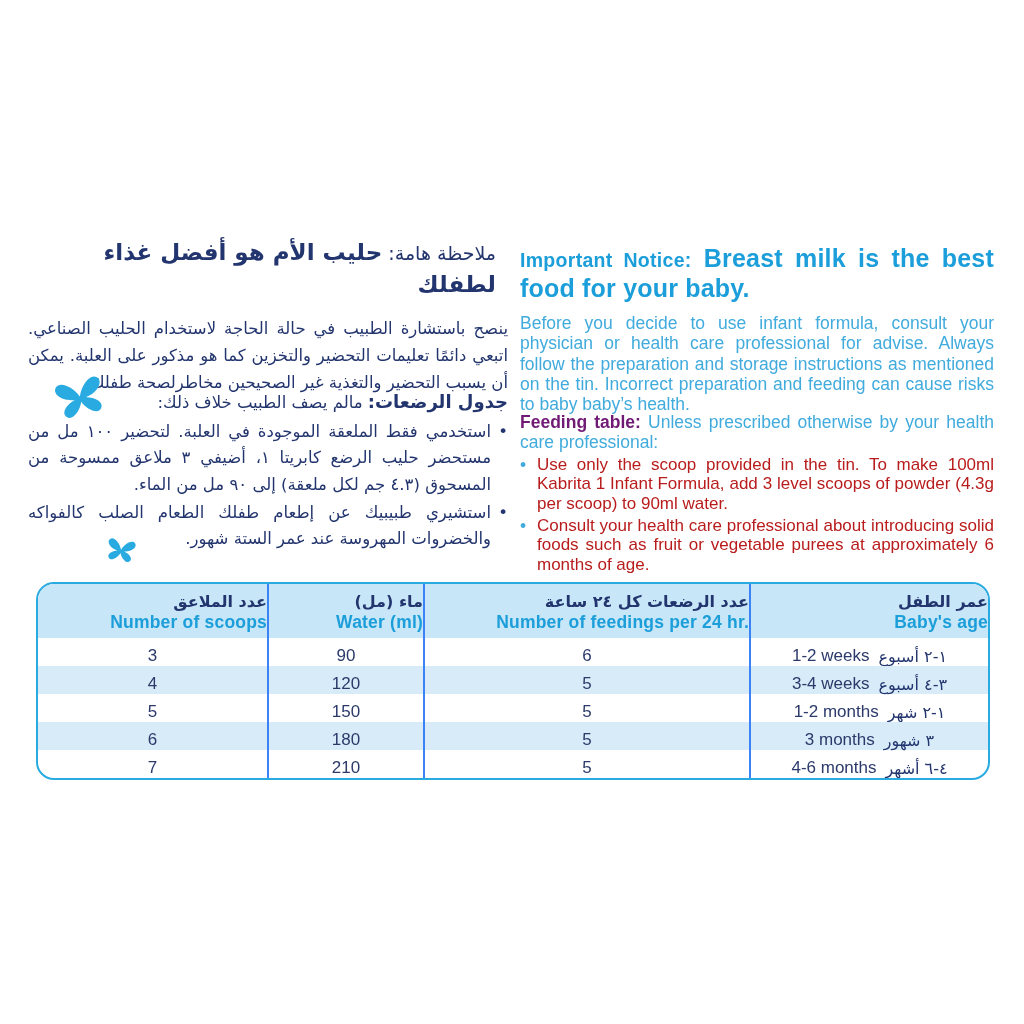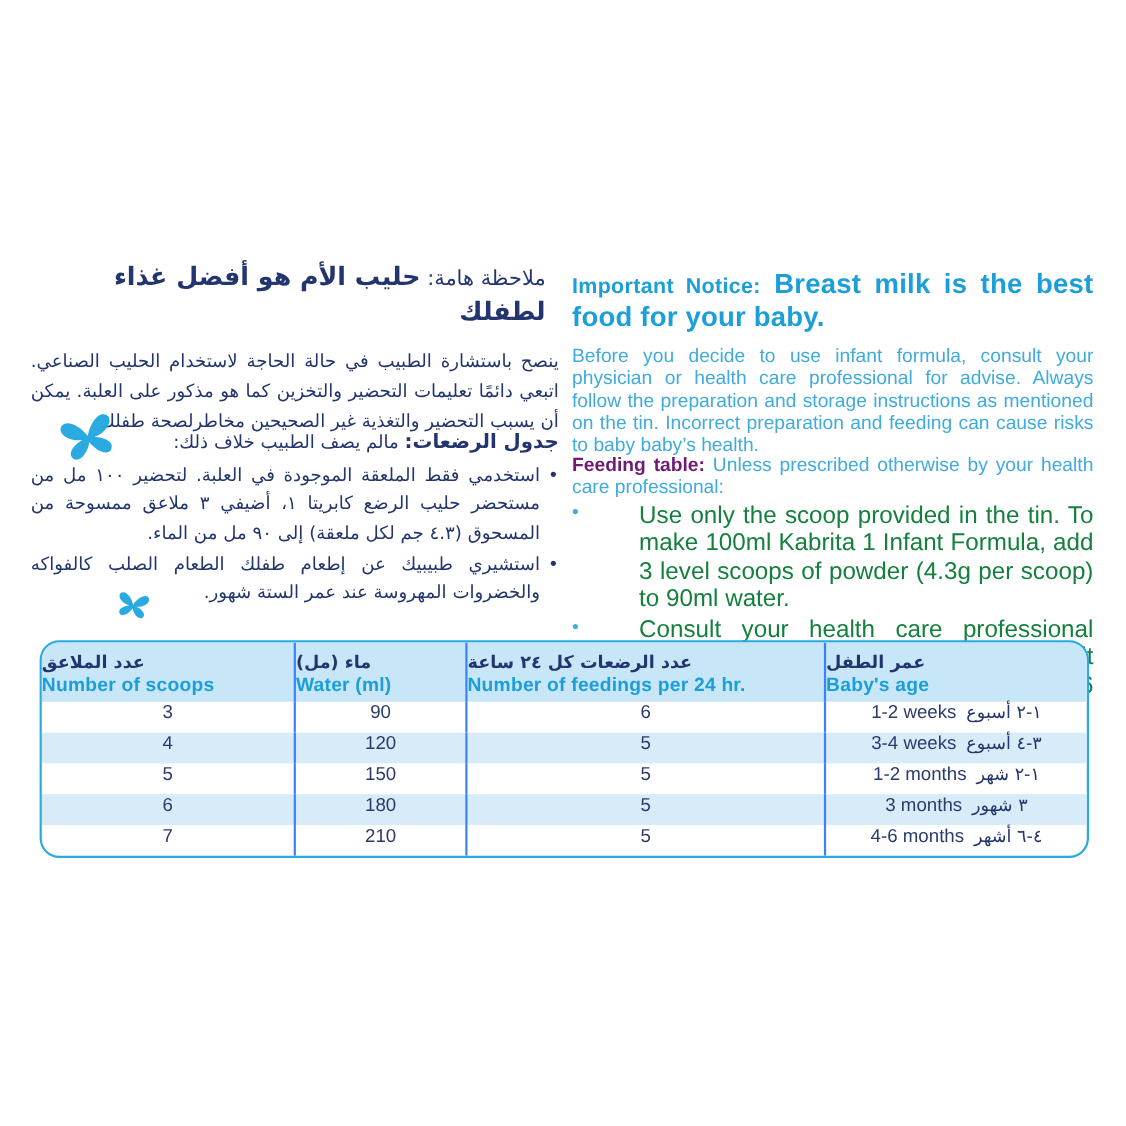--- a/index.html
+++ b/index.html
@@ -21,33 +21,33 @@
   .ar .bullet-text,.bullet-row.ar-b .bullet-text{text-align:justify;text-align-last:right;}
   
   .en-intro{position:absolute;left:520px;top:244px;width:474px;color:#1b9ed9;}
   .en-head{margin:0 0 10px 0;font-weight:bold;font-size:25px;line-height:1.18;
            text-align:justify;letter-spacing:.2px;}
   .en-head .label{font-size:19.5px;letter-spacing:.3px;}
   .en-body{margin:0;font-size:17.5px;line-height:1.16;color:#41abdd;text-align:justify;}
   .en-feeding{position:absolute;left:520px;top:412px;width:474px;color:#41abdd;}
   .en-sec-head{margin:0 0 2px 0;font-size:17.5px;line-height:1.16;text-align:justify;}
   .en-sec-head b{color:#701a75;}
-  .en-feeding .bullet-text{font-size:22px;line-height:1.16;text-align:justify;color:#15803d;
-                           font-family:"Liberation Sans",sans-serif;direction:ltr;margin-left:44px;}
+  .en-feeding .bullet-text{font-size:17px;line-height:1.16;text-align:justify;color:#b91c1c;
+                           font-family:"Liberation Sans",sans-serif;direction:ltr;}
   .en-feeding .bullet-dot{color:#41abdd;font-size:17.5px;line-height:1.16;}
   
   .butterfly1{position:absolute;left:52px;top:372px;width:56px;height:50px;transform:rotate(-14deg);}
   .butterfly2{position:absolute;left:103px;top:535px;width:36px;height:30px;transform:scaleX(-1) rotate(-10deg);}
   .butterfly1 path,.butterfly2 path{fill:#29abe2;}
   
   .ftable{position:absolute;left:36px;top:582px;width:950px;height:194px;
           border:2.5px solid #29abe2;border-radius:18px;overflow:hidden;background:#fff;
           display:grid;grid-template-columns:229px 156px 326px 1fr;
           grid-template-rows:54px repeat(5,1fr);}
-  .cell{display:flex;align-items:flex-start;justify-content:center;}
+  .cell{display:flex;align-items:flex-end;justify-content:center;}
   .cdiv{border-left:2px solid #3b82f6;}
   .hc{flex-direction:column;background:#c7e6f7;padding-top:2px;}
   .h-ar{font-family:"DejaVu Sans",sans-serif;direction:rtl;font-weight:bold;font-size:16px;
         color:#23356e;line-height:1.25;}
   .h-en{font-weight:bold;font-size:17.5px;color:#1b9ed9;line-height:1.2;letter-spacing:.2px;}
   .stripe{background:#d7ecf8;}
   .val{font-size:17px;color:#2b3a6b;}
   .age-cell{gap:9px;}
   .age-en{font-size:17px;color:#2b3a6b;direction:ltr;}
   .age-ar{font-family:"DejaVu Sans",sans-serif;direction:rtl;font-size:16px;color:#23356e;}

